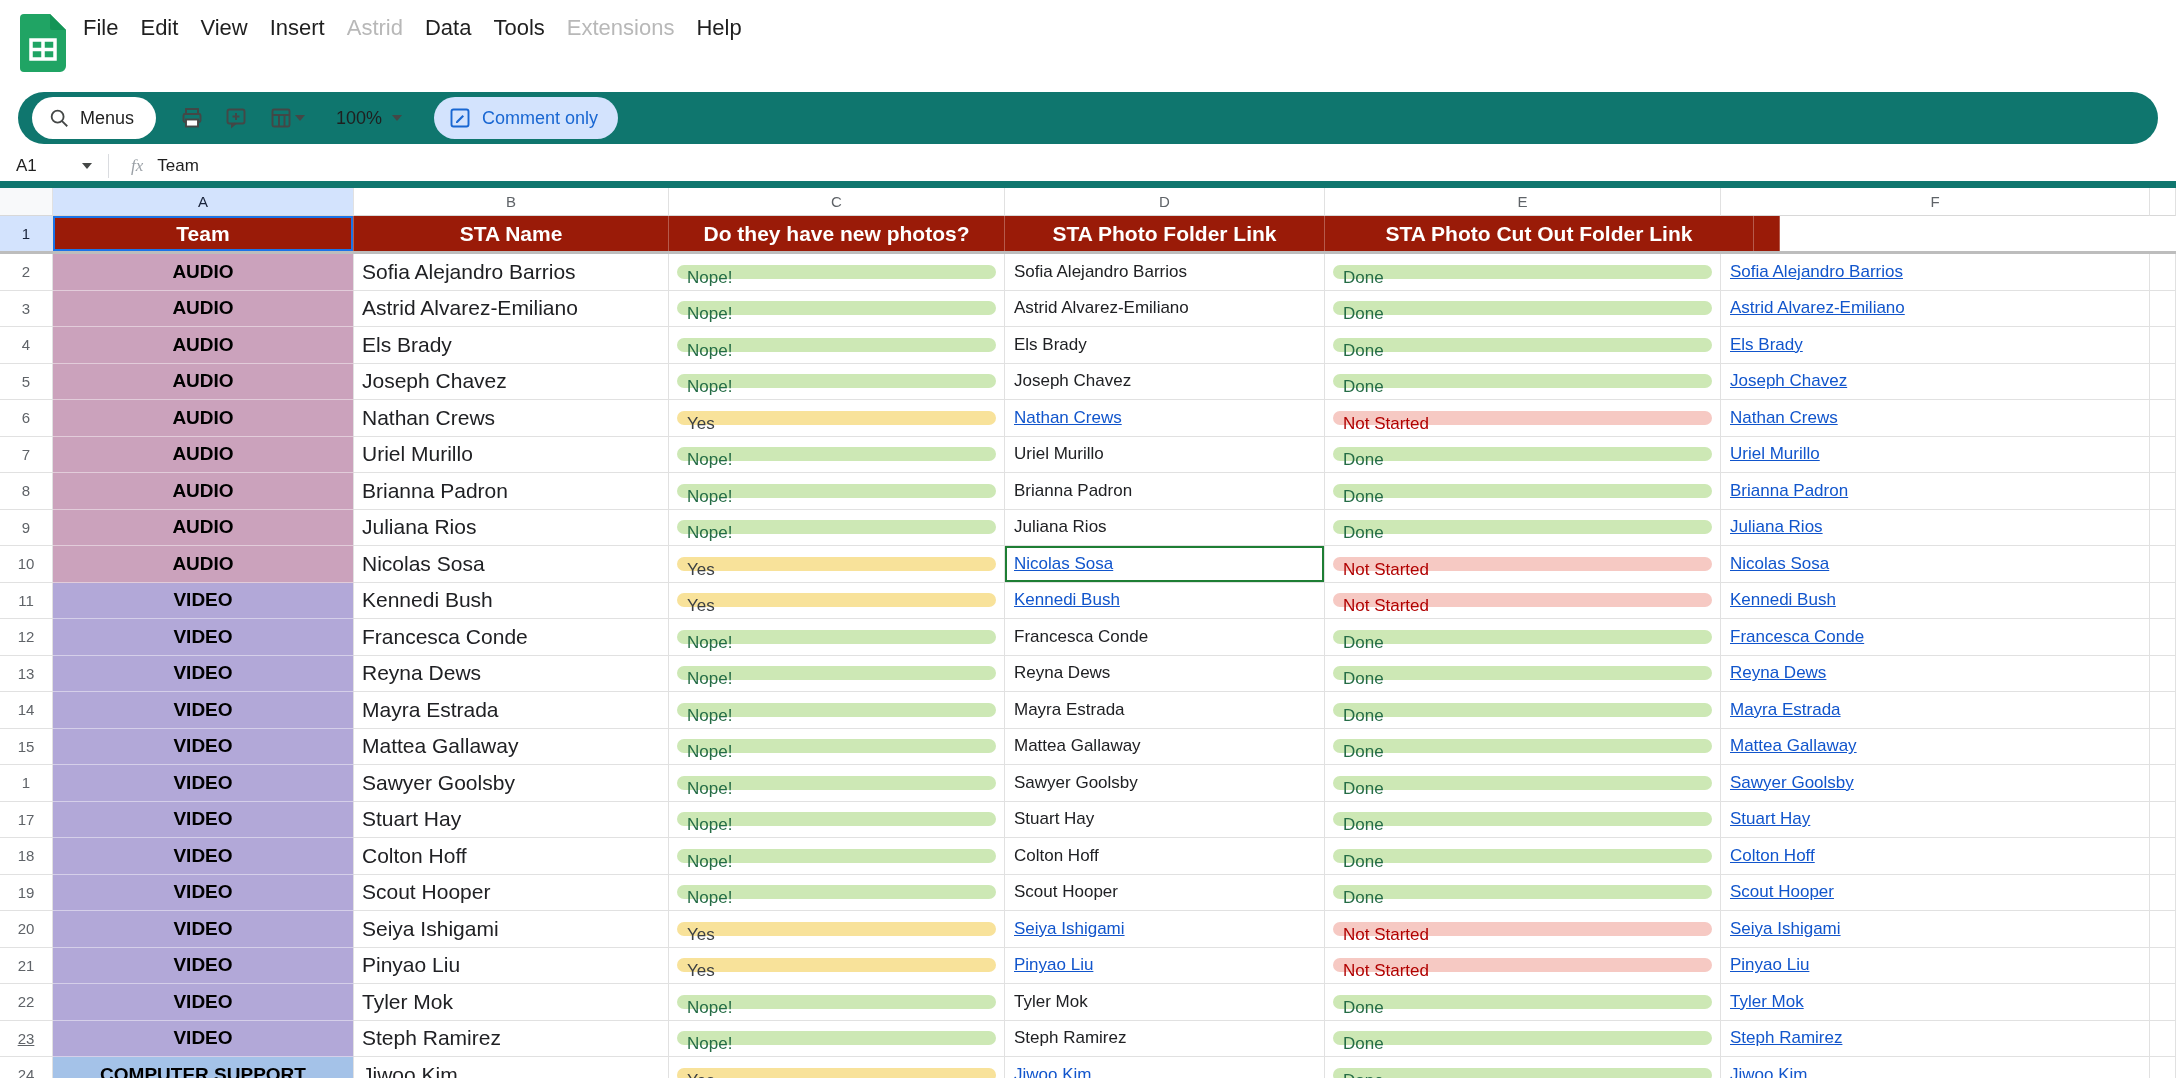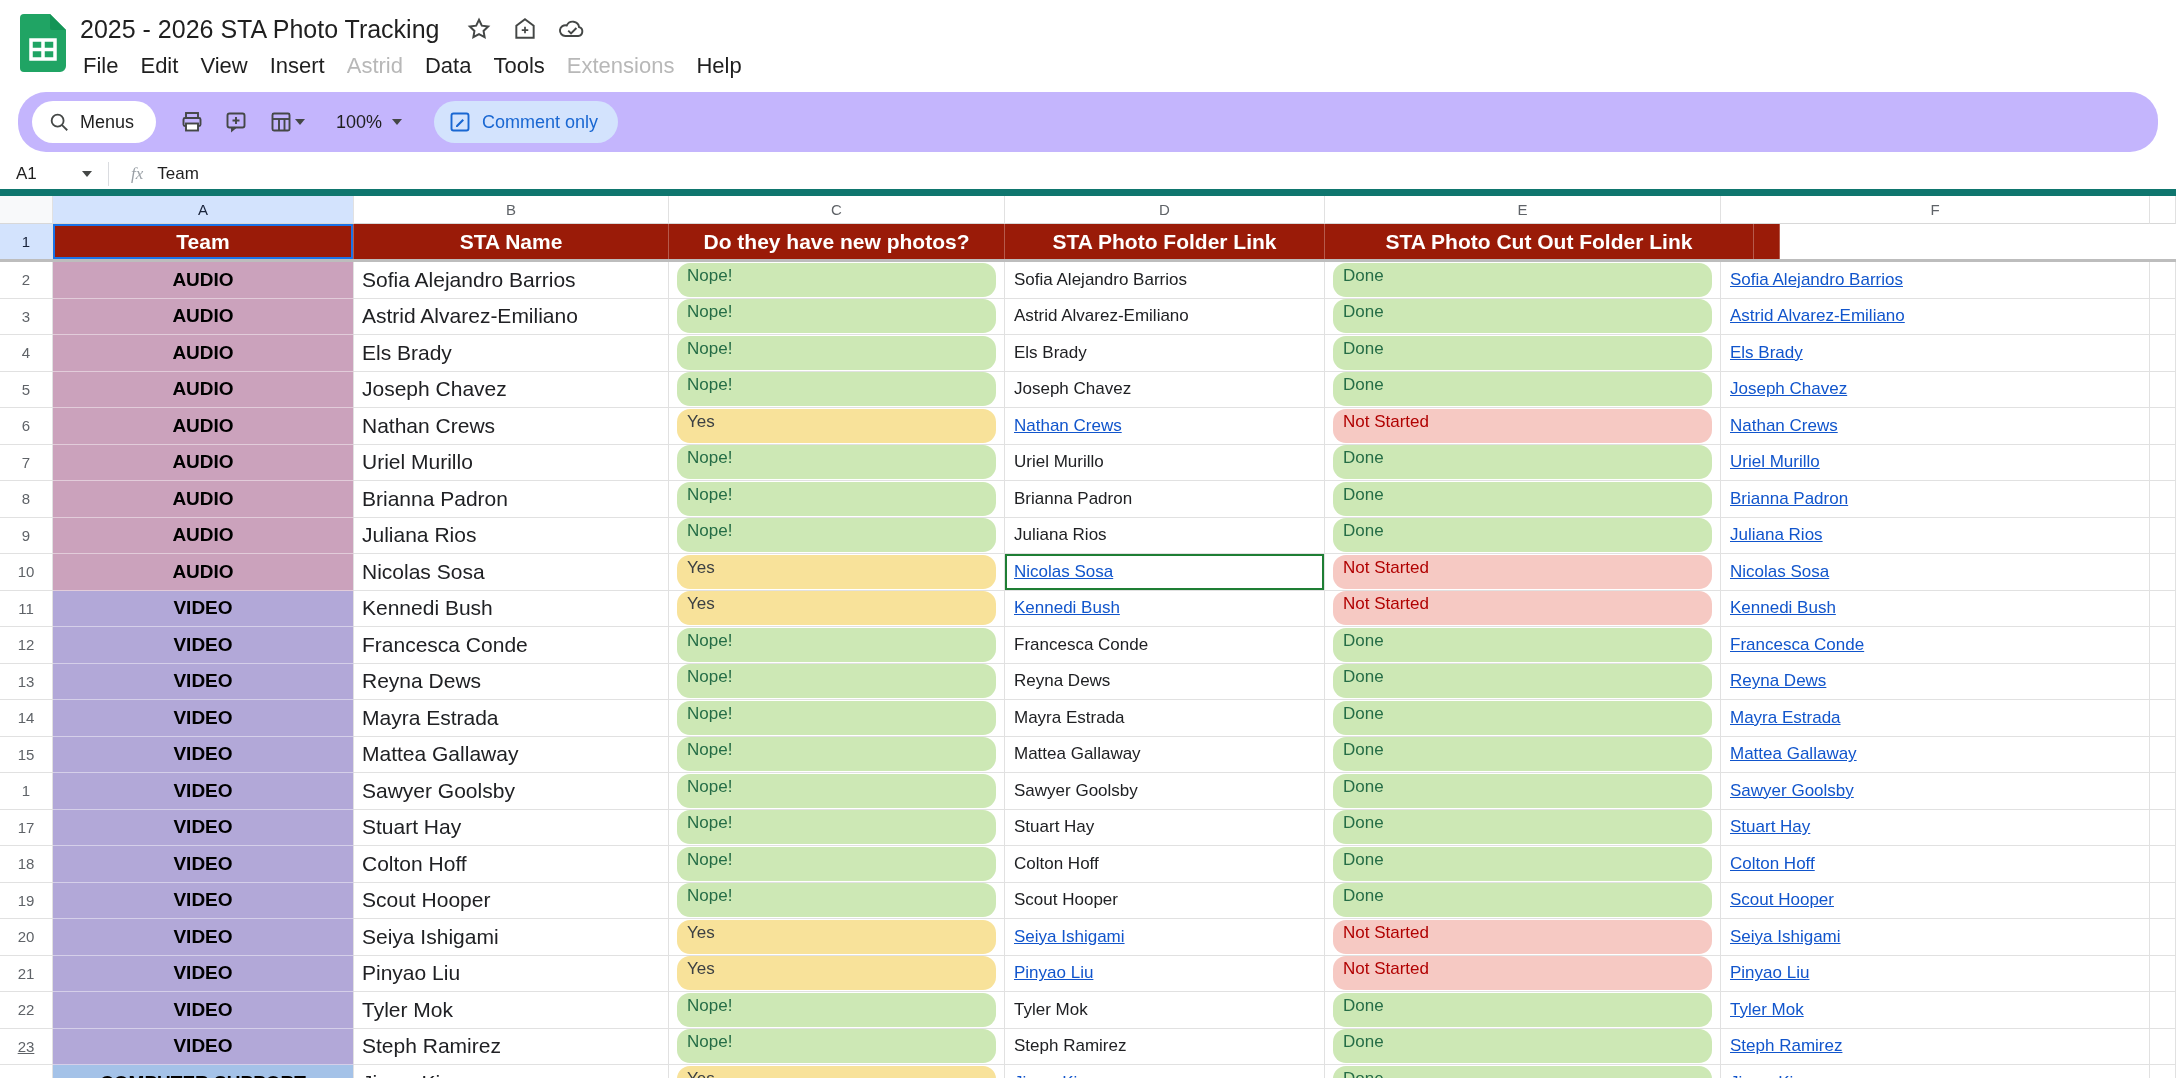--- a/index.html
+++ b/index.html
@@ -13,21 +13,21 @@
   .title-row { display:flex; align-items:center; gap:20px; height:38px; }
   .doc-title { font-size:25px; color:#1f1f1f; }
   .title-icons { display:flex; align-items:center; gap:20px; margin-left:6px; }
   .tbar-icon svg { display:block; }
   .menu-row { display:flex; align-items:center; height:36px; margin-left:-8px; }
   .menu-item { font-size:22px; padding:4px 11px; border-radius:6px; color:#1f1f1f; cursor:pointer; }
   .menu-item.disabled { color:#b8b8b8; }
 
   
   .toolbar-wrap { padding:4px 18px 6px 18px; }
-  .toolbar { background:#c4b5fd; border-radius:28px; height:60px; display:flex; align-items:center; padding:0 10px; }
+  .toolbar { background:#0f766e; border-radius:28px; height:52px; display:flex; align-items:center; padding:0 10px; }
   .menus-pill { background:#fff; border-radius:24px; height:42px; display:flex; align-items:center;
                 gap:10px; padding:0 22px 0 16px; margin-left:4px; font-size:18px; color:#1f1f1f; }
   .tb-icon { width:44px; height:42px; display:flex; align-items:center; justify-content:center; border-radius:8px; }
   .tb-group { display:flex; align-items:center; margin-left:14px; }
   .caret { width:0; height:0; border-left:5px solid transparent; border-right:5px solid transparent;
            border-top:6px solid #444746; margin-left:2px; }
   .zoom-ctl { display:flex; align-items:center; gap:8px; font-size:18px; color:#1f1f1f; padding:0 10px; margin-left:10px; }
   .mode-pill { background:#d3e3fd; color:#1967d2; border-radius:21px; height:42px; display:flex;
                align-items:center; gap:10px; padding:0 20px 0 14px; font-size:18px; margin-left:22px; }
 
@@ -58,58 +58,36 @@
   .a1-selected { box-shadow:inset 0 0 0 2px #1a73e8; }
   .frozen-divider { height:3px; background:#bdbdbd; width:2176px; }
 
   .data-row { height:36.5px; }
   .team-cell { font-weight:bold; font-size:19px; color:#000; display:flex; align-items:center; justify-content:center; }
   .name-cell { font-size:21px; color:#202124; display:flex; align-items:center; padding-left:8px; }
   .plain-cell { font-size:17px; color:#202124; display:flex; align-items:center; padding-left:9px; }
   .link-cell { font-size:17px; display:flex; align-items:center; padding-left:9px; }
   .cell-link { color:#1155cc; text-decoration:underline; cursor:pointer; }
   .chip-cell { display:flex; align-items:center; }
-  .chip { height:34px; line-height:26px; border-radius:13px; margin:0 8px; padding-left:10px;
+  .chip { height:14px; line-height:26px; border-radius:13px; margin:0 8px; padding-left:10px;
           font-size:17px; flex:1 1 auto; }
   .collab-border { box-shadow:inset 0 0 0 2px #1e7e34; }
 </style>
 </head>
 <body>
 
 <div class="titlebar">
   <svg class="logo" viewBox="0 0 46 58">
     <path d="M4 0 H30 L46 16 V52 a6 6 0 0 1 -6 6 H4 a4 4 0 0 1 -4 -4 V4 a4 4 0 0 1 4 -4 Z" fill="#20a464"></path>
     <path d="M30 0 L46 16 H32 a2 2 0 0 1 -2 -2 Z" fill="#149456"></path>
     <rect x="11" y="26" width="24" height="19" fill="none" stroke="#ffffff" stroke-width="3.5"></rect>
     <line x1="11" y1="35.5" x2="35" y2="35.5" stroke="#ffffff" stroke-width="3.5"></line>
     <line x1="23" y1="26" x2="23" y2="45" stroke="#ffffff" stroke-width="3.5"></line>
   </svg>
   <div class="title-block">
-    <div class="title-row">
-      <span class="doc-title">2025 - 2026 STA Photo Tracking</span>
-      <div class="title-icons">
-        <span class="tbar-icon">
-          <svg width="26" height="26" viewBox="0 0 24 24" fill="none" stroke="#444746" stroke-width="1.8">
-            <path d="M12 3.5l2.6 5.4 5.9.8-4.3 4.1 1 5.8L12 16.8 6.8 19.6l1-5.8-4.3-4.1 5.9-.8z"></path>
-          </svg>
-        </span>
-        <span class="tbar-icon">
-          <svg width="26" height="26" viewBox="0 0 24 24" fill="none" stroke="#444746" stroke-width="1.8">
-            <path d="M12 3 L20 9 V20 H4 V9 Z" transform="rotate(0 12 12)"></path>
-            <path d="M12 10 v6 M9 13 h6" stroke-width="1.6"></path>
-          </svg>
-        </span>
-        <span class="tbar-icon">
-          <svg width="28" height="26" viewBox="0 0 26 22" fill="none" stroke="#444746" stroke-width="1.8">
-            <path d="M7 17.5 a5 5 0 1 1 1.2-9.8 a6 6 0 0 1 11.4 1.6 a4.2 4.2 0 0 1 -.8 8.2 Z"></path>
-            <path d="M9.5 12.5 l2.6 2.6 5-5" stroke-width="1.8"></path>
-          </svg>
-        </span>
-      </div>
-    </div>
     <div class="menu-row">
         <span class="menu-item">File</span>
         <span class="menu-item">Edit</span>
         <span class="menu-item">View</span>
         <span class="menu-item">Insert</span>
         <span class="menu-item disabled">Astrid</span>
         <span class="menu-item">Data</span>
         <span class="menu-item">Tools</span>
         <span class="menu-item disabled">Extensions</span>
         <span class="menu-item">Help</span>

